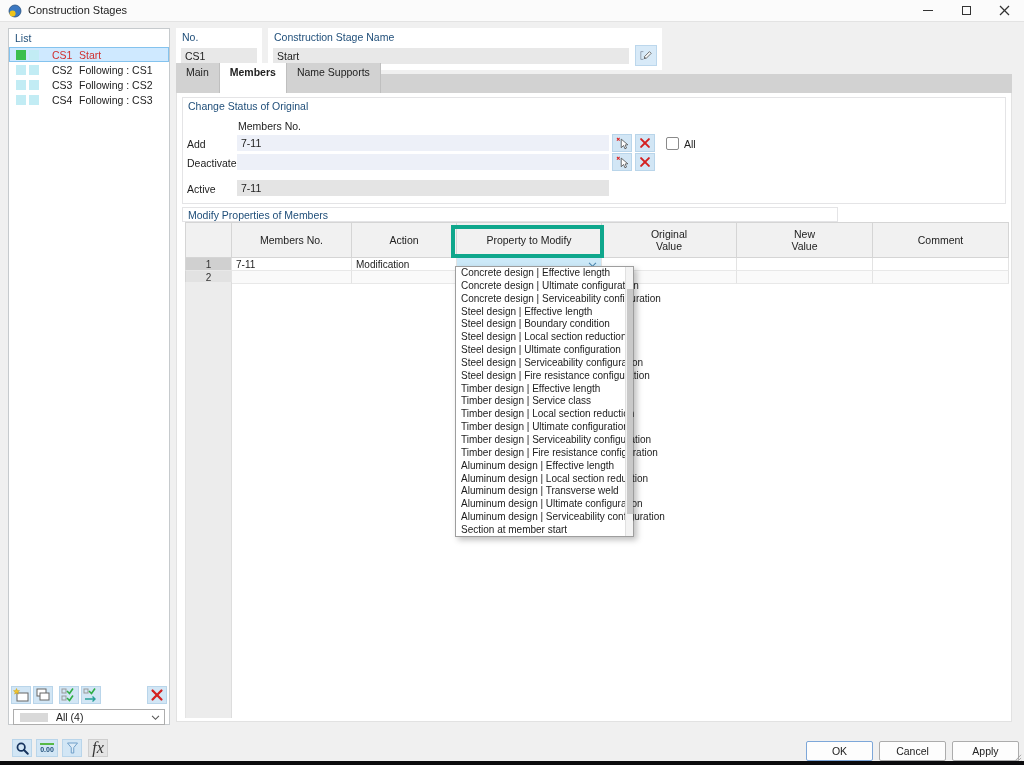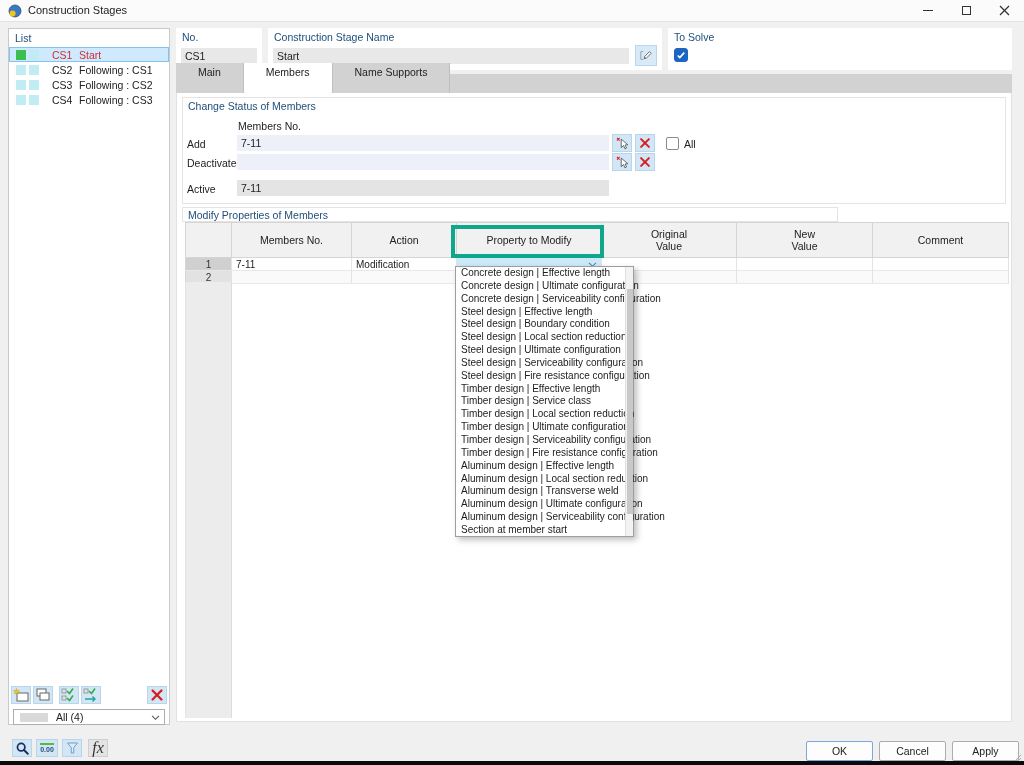--- a/index.html
+++ b/index.html
@@ -23,22 +23,22 @@
   .li .sq{width:10px;height:10px;margin-right:3px;flex:0 0 auto}
   .sq[data-c="green"]{background:#3cbf4e}
   .sq[data-c="cyan"]{background:#c2ecf4}
   .li .lid{margin-left:10px;width:27px}
   .li.selected{background:#cfe9ff;box-shadow:inset 0 0 0 1px #84c3ee;color:#d03030}
   
   .tbtn{width:20px;height:18px;background:#d2e6f5;border:1px solid #b9d5ea;display:flex;align-items:center;justify-content:center;cursor:default}
   .tbtn.gray{background:#e4e4e4;border-color:#cfcfcf}
   
   .tabstrip{left:176px;top:74px;width:836px;height:19px;background:#d2d2d2;display:flex;align-items:flex-end}
-  .tab{height:30px;line-height:19px;padding:0 22px;font-size:10.5px;background:#d2d2d2;border-right:1px solid #bfbfbf;cursor:default}
-  .tab.active{background:#fff;font-weight:normal}
+  .tab{height:30px;line-height:19px;padding:0 10px;font-size:10.5px;background:#d2d2d2;border-right:1px solid #bfbfbf;cursor:default}
+  .tab.active{background:#fff;font-weight:bold}
   
   .thead{display:flex;background:#f1f1f1;border-top:1px solid #d5d5d5;border-bottom:1px solid #d5d5d5}
   .hc{display:flex;align-items:center;justify-content:center;text-align:center;white-space:pre-line;
       font-size:10.5px;border-right:1px solid #d5d5d5;height:34px;color:#222}
   .hc:first-child{border-left:1px solid #d5d5d5}
   .trow{display:flex;height:13px}
   .cell{font-size:10px;line-height:13px;border-right:1px solid #e3e3e3;border-bottom:1px solid #e8e8e8;
         padding-left:4px;background:#fff;overflow:hidden}
   .cell.gut{padding:0;text-align:center;background:#d0d0d0;border-left:1px solid #d5d5d5;color:#333}
   .trow.r2 .cell{background:#fafafa}
@@ -176,46 +176,38 @@
     <div class="abs field" style="left:5px;top:20px;width:356px;height:16px">Start</div>
     <div class="abs" style="left:367px;top:17px;width:22px;height:21px;background:#d8eaf8;border:1px solid #bcd7ec;display:flex;align-items:center;justify-content:center">
       <svg width="14" height="13" viewBox="0 0 16 15">
         <polyline points="5,3 2,3 2,12 5,12" fill="none" stroke="#8a97a8" stroke-width="1"></polyline>
         <path d="M6,9 L12,3 L14,5 L8,11 Z" fill="#f5f5f5" stroke="#555" stroke-width="0.9"></path>
         <polygon points="6,9 8,11 5.4,11.6" fill="#555"></polygon>
       </svg>
     </div>
   </div>
 
-  <div class="abs card" style="left:668px;top:28px;width:344px;height:42px">
-    <div class="abs heading" style="left:6px;top:3px">To Solve</div>
-    <div class="abs chk on" style="left:6px;top:20px">
-      <svg width="10" height="9" viewBox="0 0 12 11">
-        <polyline points="2,5.5 4.5,8 10,2" fill="none" stroke="#fff" stroke-width="2"></polyline>
-      </svg>
-    </div>
-  </div>
 
   <div class="abs tabstrip">
 
   <div class="tab">
         <span>Main</span>
       </div>
       <div class="tab active">
         <span>Members</span>
       </div>
       <div class="tab">
         <span>Name Supports</span>
       </div>
     </div>
 
   <div class="abs" style="left:176px;top:93px;width:836px;height:629px;background:#fff;border:1px solid #e2e2e2;border-top:none"></div>
 
   <div class="abs" style="left:182px;top:97px;width:824px;height:107px;border:1px solid #e4e4e6;background:#fff">
-    <div class="abs heading" style="left:5px;top:2px">Change Status of Members</div>
+    <div class="abs heading" style="left:5px;top:2px">Change Status of Original</div>
     <div class="abs lbl" style="left:55px;top:22px">Members No.</div>
 
     <div class="abs lbl" style="left:4px;top:40px">Add</div>
     <div class="abs input" style="left:54px;top:37px;width:372px;height:16px">7-11</div>
     <div class="abs tbtn" style="left:429px;top:36px">
       <svg width="14" height="14" viewBox="0 0 18 18">
         <line x1="2.5" y1="2.5" x2="6" y2="6" stroke="#d22" stroke-width="1.3"></line>
         <line x1="6" y1="2.5" x2="2.5" y2="6" stroke="#d22" stroke-width="1.3"></line>
         <polygon points="8,4 8,15 11,12.2 12.8,16.5 14.8,15.5 13,11.5 16.5,11.3" fill="#fff" stroke="#444" stroke-width="1"></polygon>
       </svg>

